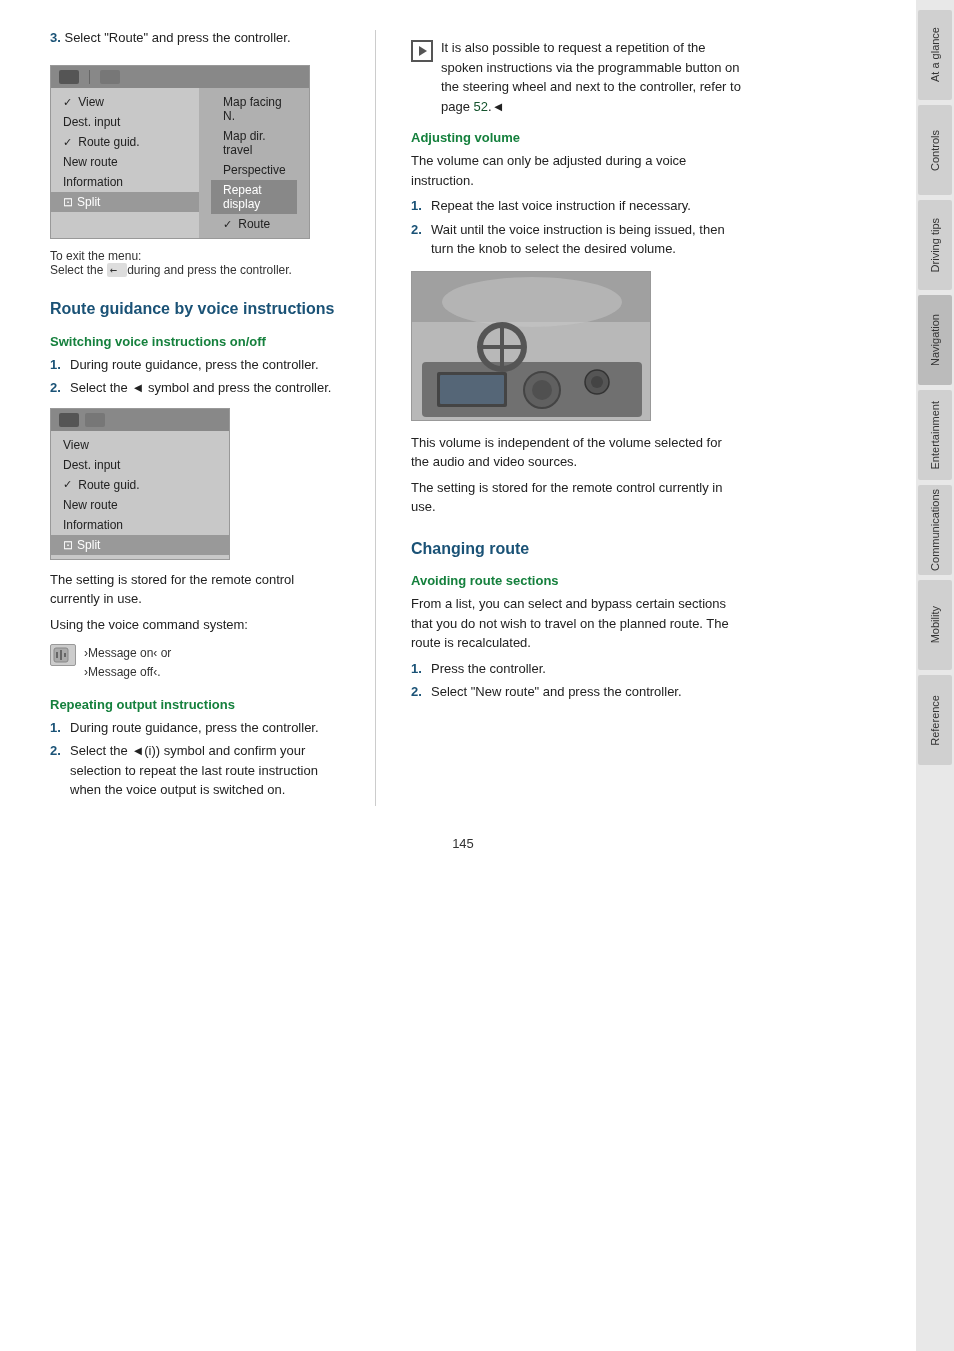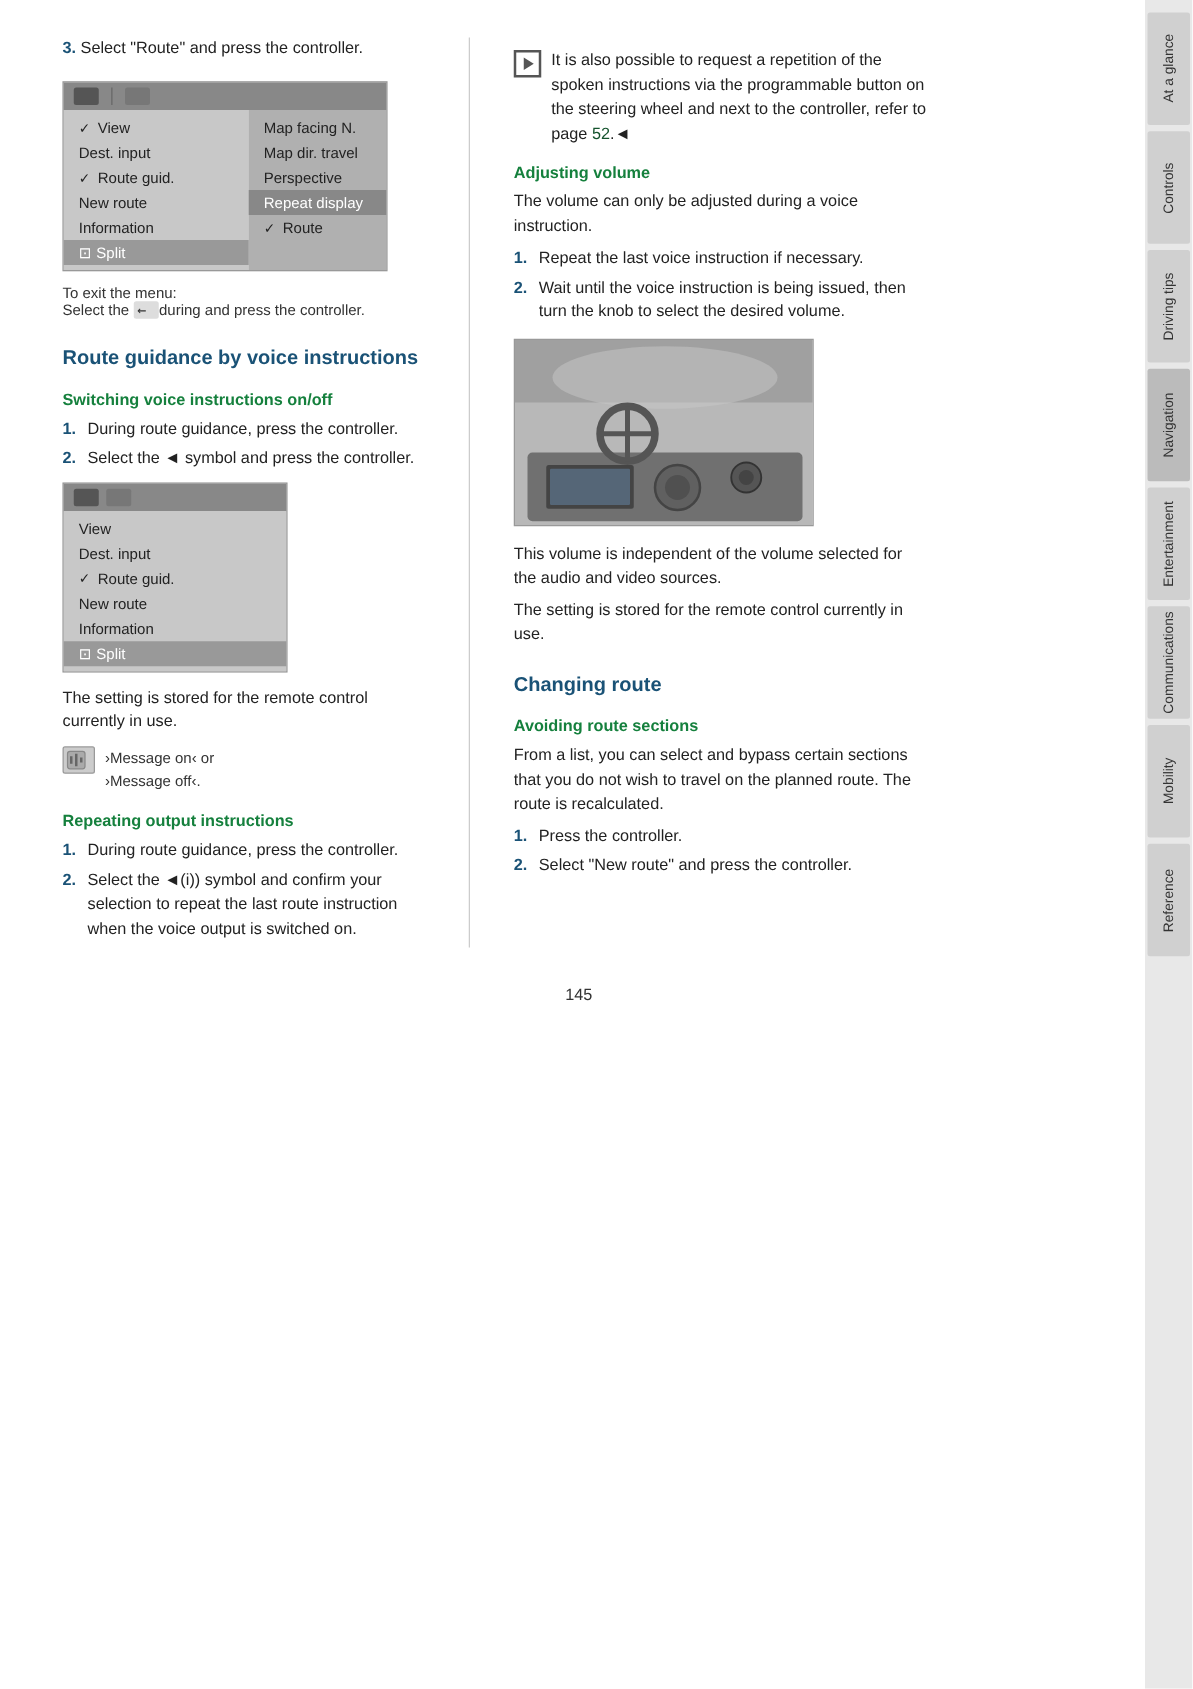--- a/index.html
+++ b/index.html
@@ -121,21 +121,21 @@
 
     .menu-left {
       flex: 1;
       background: #c8c8c8;
       padding: 4px 0;
     }
 
     .menu-right {
       width: 110px;
       background: #b0b0b0;
-      padding: 4px 0;
+      padding: 4px 12px;
     }
 
     .menu-item {
       padding: 3px 12px;
       font-size: 12px;
       color: #222;
       display: flex;
       align-items: center;
       gap: 4px;
     }
@@ -413,20 +413,21 @@
             <div class="menu-item">New route</div>
             <div class="menu-item">Information</div>
             <div class="menu-split-row">
               <span>⊡</span> Split
             </div>
           </div>
         </div>
 
         <p class="body-text">The setting is stored for the remote control currently in use.</p>
 
+        <p class="body-text">Using the voice command system:</p>
 
         <div class="voice-cmd-box">
           <div class="voice-cmd-icon">
             <svg width="20" height="16" viewBox="0 0 20 16">
               <rect x="1" y="1" width="14" height="14" rx="2" fill="#aaa" stroke="#888" stroke-width="1"></rect>
               <rect x="3" y="5" width="2" height="6" fill="#666"></rect>
               <rect x="7" y="3" width="2" height="10" fill="#666"></rect>
               <rect x="11" y="6" width="2" height="4" fill="#666"></rect>
             </svg>
           </div>

